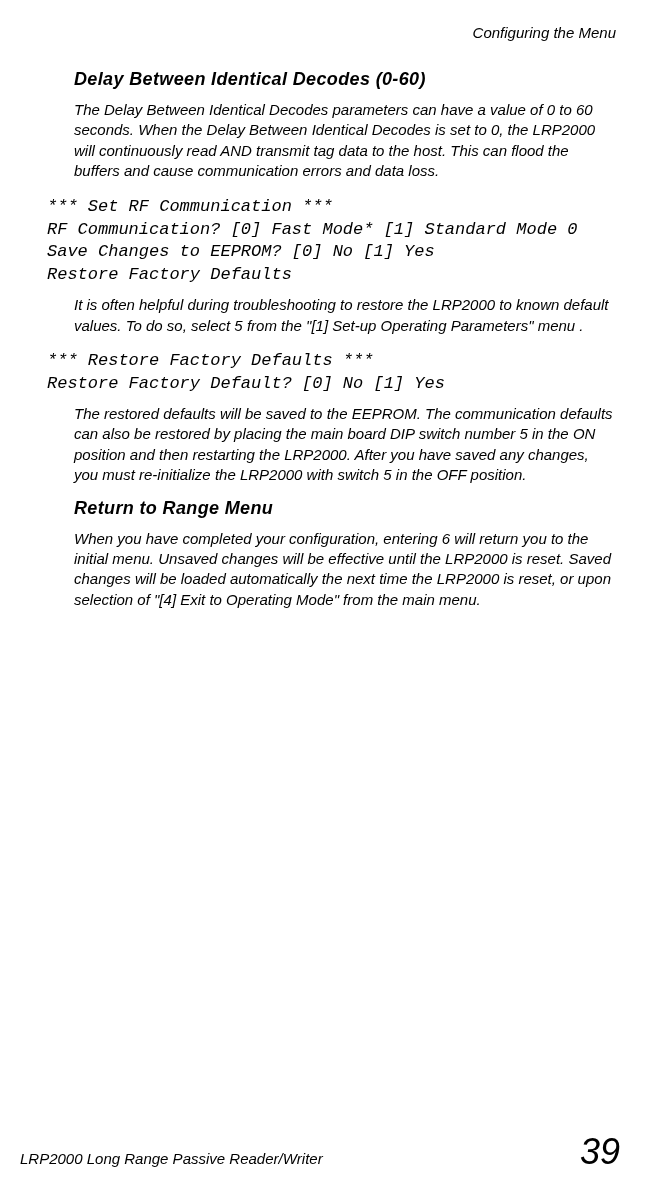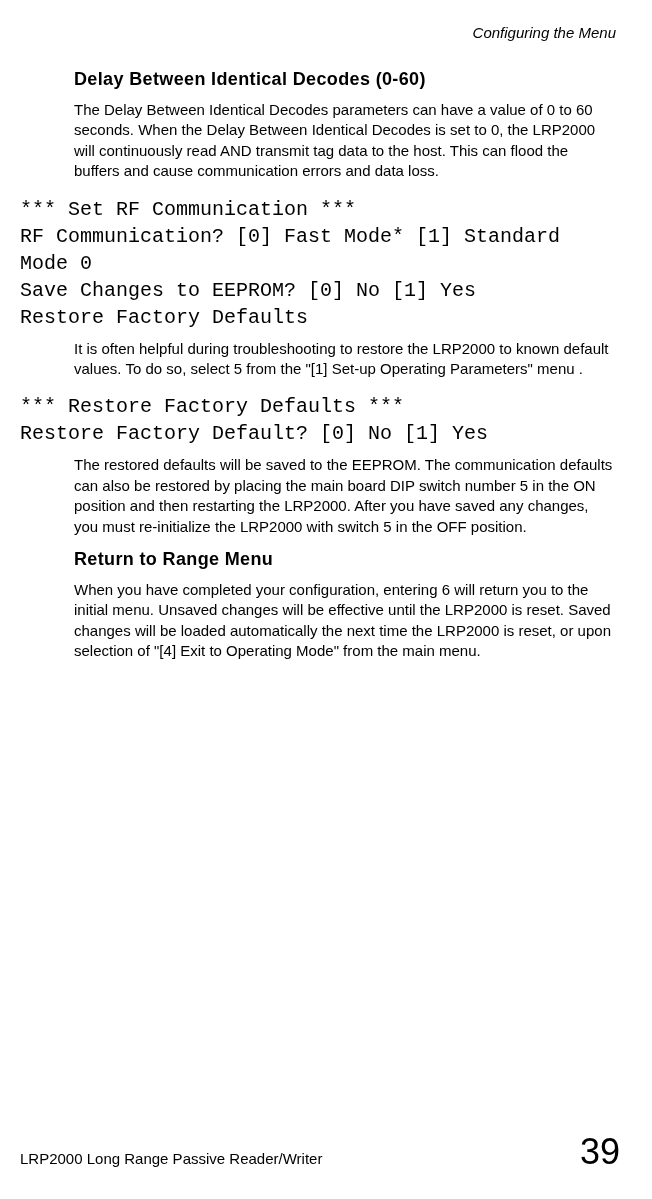--- a/index.html
+++ b/index.html
@@ -1,18 +1,19 @@
 <!DOCTYPE html>
 <html><head>
   <meta charset="utf-8">
   <style>
     * {
       margin: 0;
       padding: 0;
       box-sizing: border-box;
+      font-style: italic;
     }
     body {
       width: 652px;
       height: 1199px;
       background: #fff;
       font-family: Arial, Helvetica, sans-serif;
       color: #000;
       position: relative;
       padding: 24px 32px 28px 20px;
     }
@@ -34,26 +35,27 @@
       margin-bottom: 10px;
       letter-spacing: 0.02em;
     }
     p.body-text {
       font-size: 15px;
       line-height: 1.36;
       margin-bottom: 12px;
     }
     .mono-block {
       font-family: "Courier New", Courier, monospace;
-      font-size: 20px;
+      font-size: 17px;
       line-height: 1.35;
       margin-top: 14px;
       margin-bottom: 8px;
       padding-left: 0;
       white-space: pre-wrap;
+      margin-left: 27px;
     }
     .footer {
       position: absolute;
       bottom: 26px;
       left: 20px;
       right: 32px;
       display: flex;
       justify-content: space-between;
       align-items: baseline;
     }

